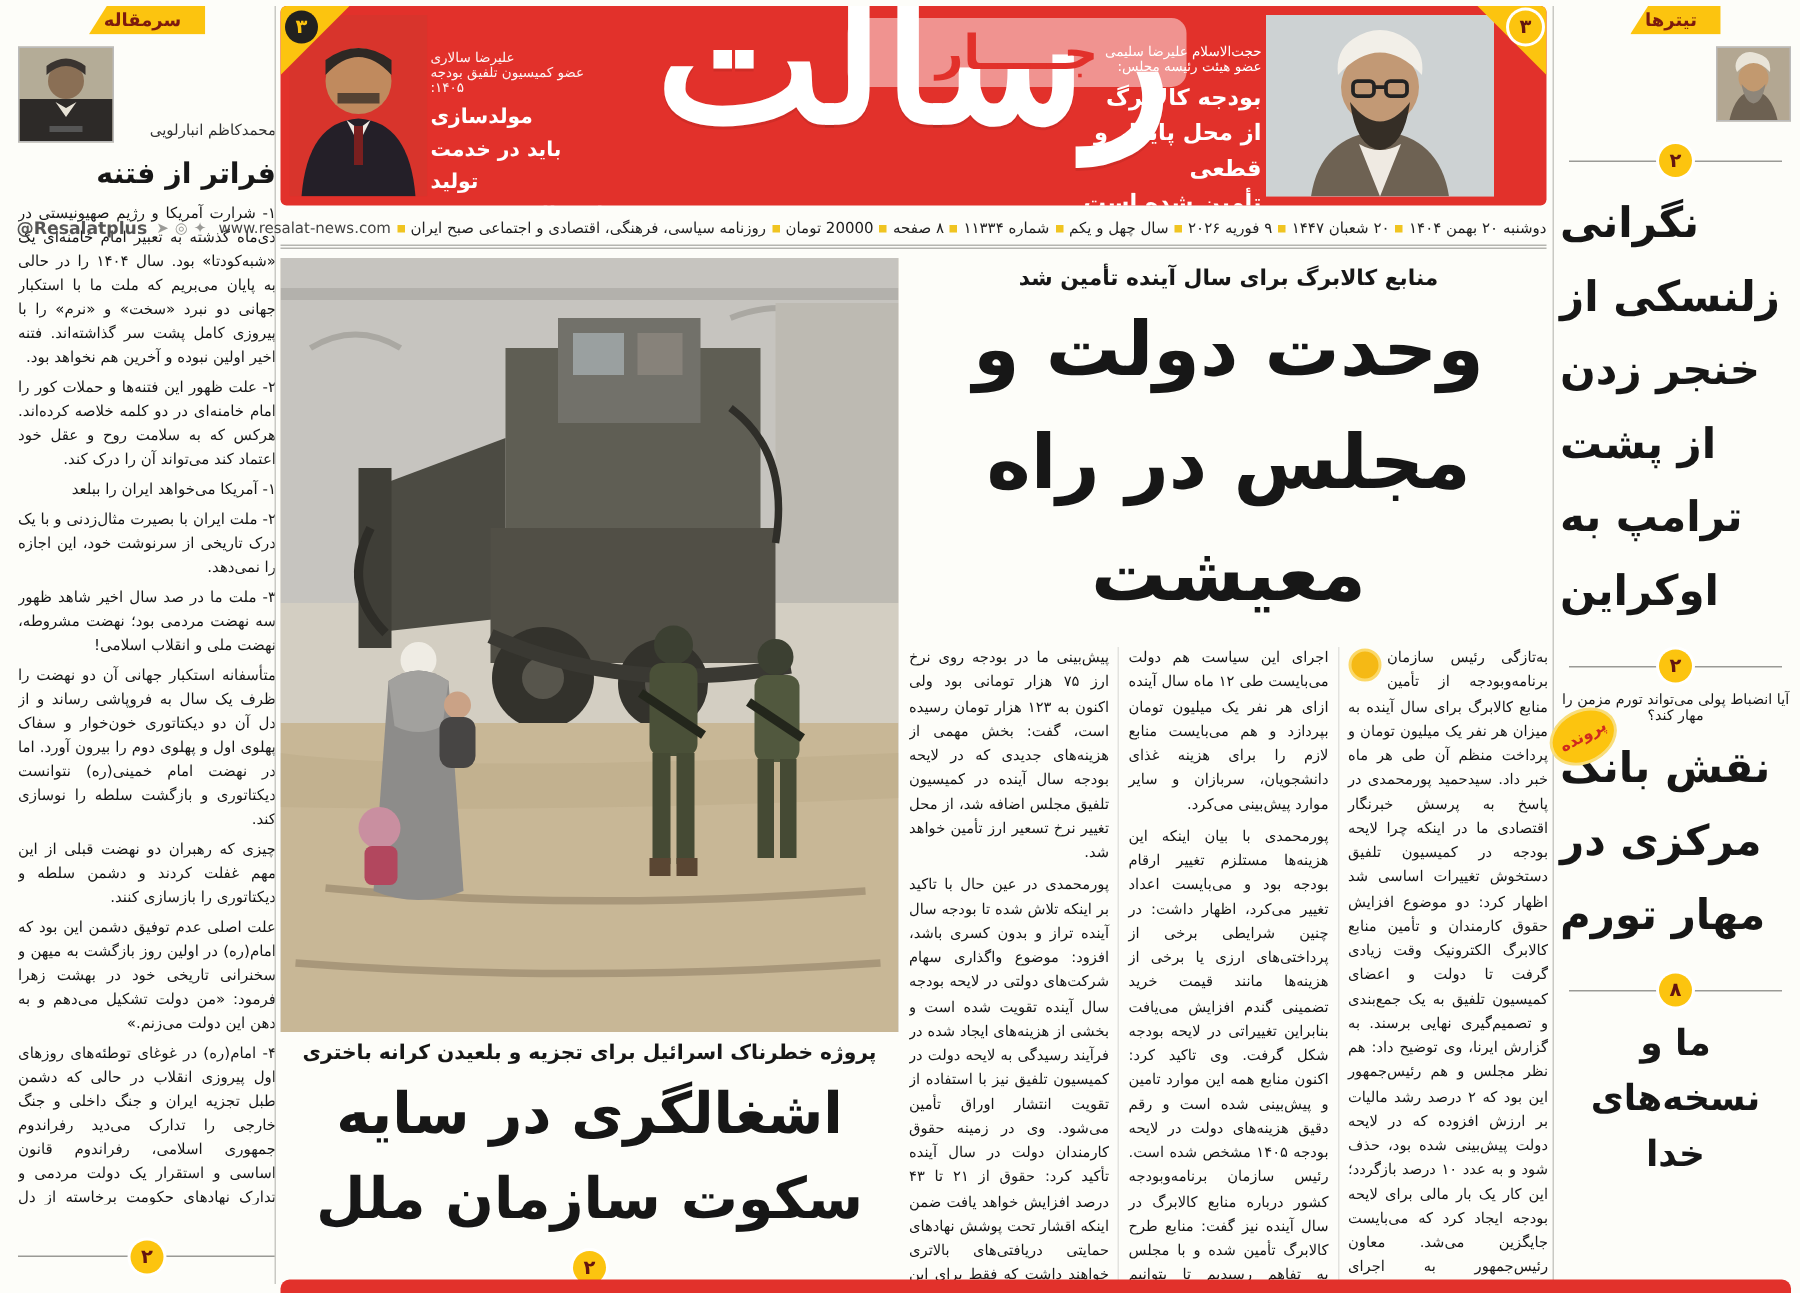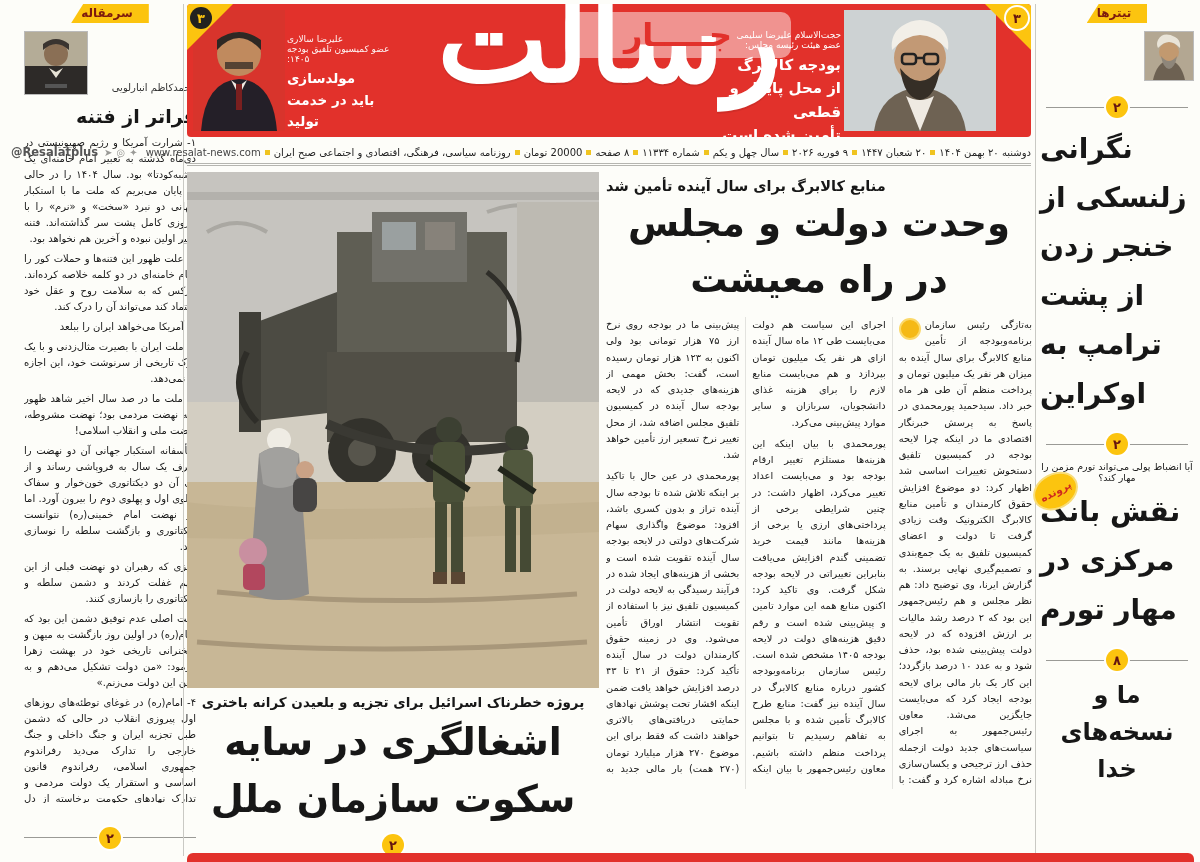--- a/index.html
+++ b/index.html
@@ -9,21 +9,21 @@
   .vline{position:absolute;top:4px;bottom:6px;width:1px;background:#c9c9c4;}
   .badge{width:22px;height:22px;border-radius:50%;background:#fcc40f;color:#641510;
          font-weight:bold;font-size:13px;display:flex;align-items:center;justify-content:center;
          box-shadow:0 0 0 2px #fff;}
   .sep{position:relative;border-top:1px solid #9a9a96;margin:26px 6px 4px 6px;height:12px;}
   .sep .badge{position:absolute;right:50%;transform:translateX(50%);top:-12px;}
   .tab{background:#fcc40f;color:#7d1a0e;font-weight:bold;font-size:12px;
        padding:2px 16px 3px 10px;display:inline-block;
        clip-path:polygon(12px 0,100% 0,100% 100%,0 100%);}
   
-  .editorial{position:absolute;left:24px;top:2px;width:172px;height:856px;}
+  .editorial{position:absolute;left:12px;top:2px;width:172px;height:856px;}
   .editorial .tabwrap{text-align:center;}
   .ed-head{display:flex;gap:6px;margin-top:8px;align-items:flex-end;direction:ltr;}
   .ed-photo{width:62px;height:62px;flex:0 0 62px;border:1px solid #bbb;background:#b9b29e;}
   .ed-author{font-size:10px;color:#333;padding-bottom:2px;text-align:right;direction:rtl;flex:1;}
   .ed-title{font-size:19px;font-weight:bold;margin:10px 0 8px 0;text-align:right;}
   .ed-body{font-size:10px;line-height:1.6;text-align:justify;height:668px;overflow:hidden;}
   .ed-body p{margin:0 0 4px 0;}
   .ed-foot{position:absolute;bottom:6px;left:0;right:0;border-top:1px solid #9a9a96;height:14px;}
   .ed-foot .badge{position:absolute;right:50%;transform:translateX(50%);top:-11px;}
   
@@ -64,22 +64,22 @@
   .dl-handle{color:#555;font-size:11.5px;font-weight:bold;direction:ltr;margin-right:6px;}
   
   .mainphoto{position:absolute;left:187px;top:172px;width:412px;height:516px;background:#cfcabe;overflow:hidden;}
   
   .photostory{position:absolute;left:187px;top:694px;width:412px;text-align:center;}
   .ps-kicker{font-size:13.5px;font-weight:bold;margin-bottom:4px;}
   .ps-title{font-size:38px;font-weight:bold;line-height:1.5;letter-spacing:-1px;}
   .ps-badge{display:flex;justify-content:center;margin-top:6px;}
   
   .lead{position:absolute;left:606px;top:170px;width:426px;height:686px;}
-  .lead-kicker{text-align:left;font-size:14.5px;font-weight:bold;margin:8px 0 2px 0;}
-  .lead-title{text-align:center;font-size:37px;font-weight:bold;line-height:1.5;letter-spacing:-1px;margin:2px 10px 10px 10px;}
+  .lead-kicker{text-align:center;font-size:14.5px;font-weight:bold;margin:8px 0 2px 0;}
+  .lead-title{text-align:center;font-size:50px;font-weight:bold;line-height:1.5;letter-spacing:-1px;margin:2px 10px 10px 10px;}
   .lead-body{direction:rtl;column-count:3;column-gap:13px;column-rule:1px solid #e3e3df;
              font-size:9.8px;line-height:1.66;text-align:justify;height:472px;overflow:hidden;}
   .lead-body p{margin:0 0 5px 0;}
   .lead-icon{float:left;width:18px;height:18px;border-radius:50%;background:#f5b915;
              border:2px solid #fbd868;margin:1px 4px 1px 0;}
   
   .rightcol{position:absolute;left:1040px;top:2px;width:154px;height:858px;}
   .rc-tabwrap{text-align:center;}
   .rc-item1{display:flex;gap:5px;margin-top:8px;direction:rtl;align-items:center;}
   .rc-photo{flex:0 0 48px;width:48px;height:48px;background:#b5a893;border:1px solid #bbb;overflow:hidden;}

